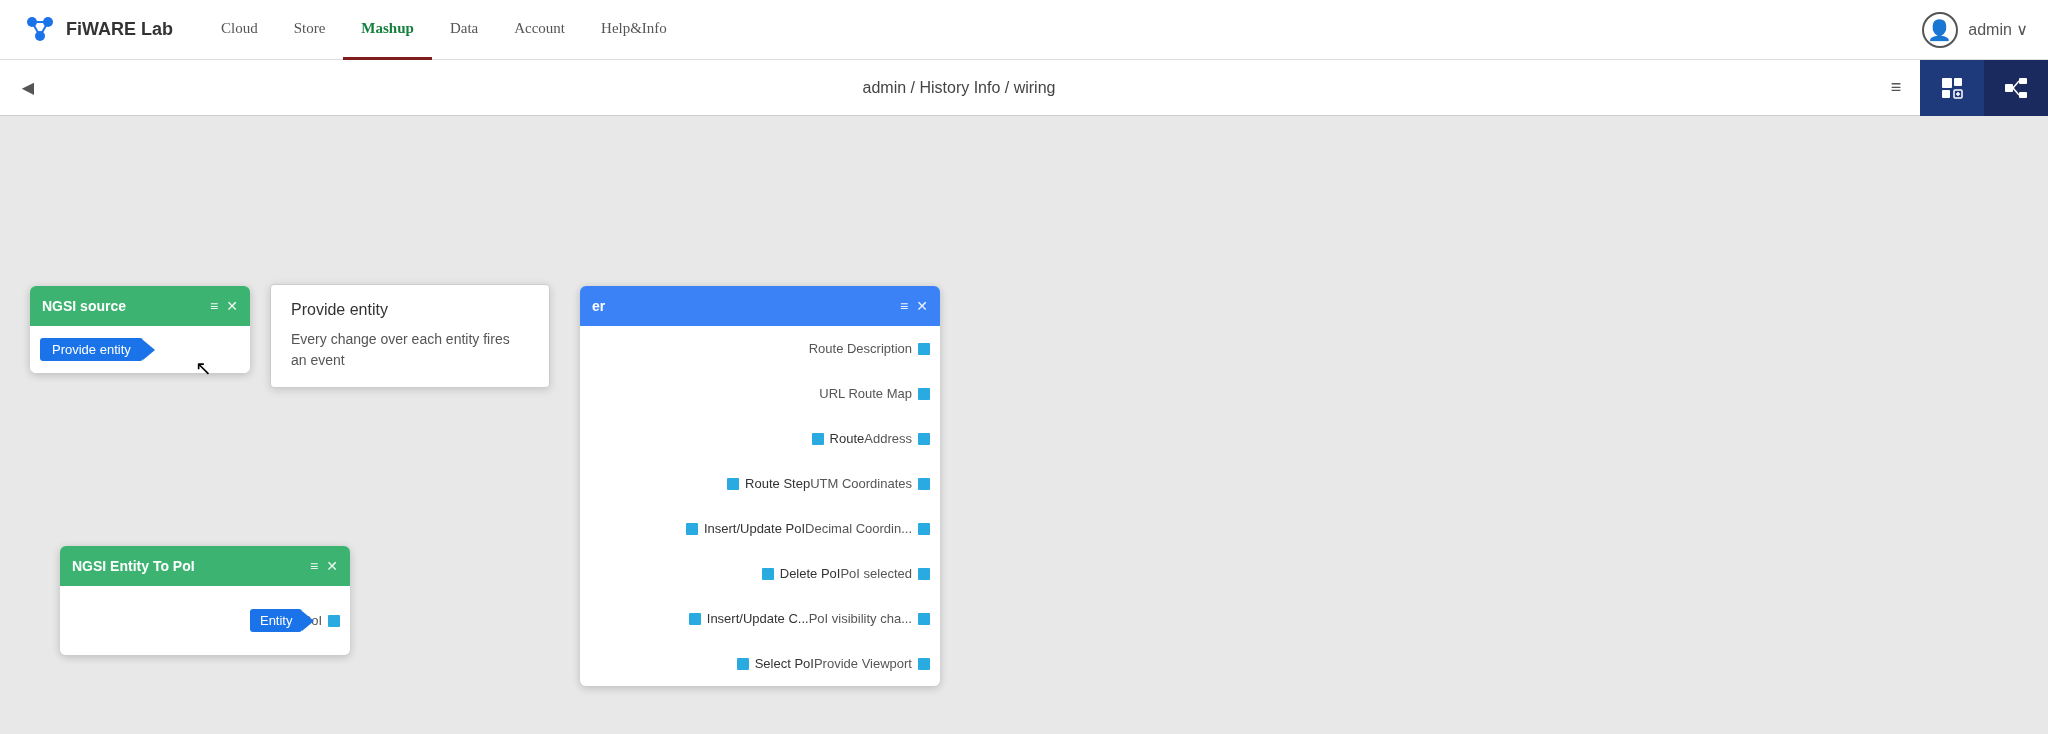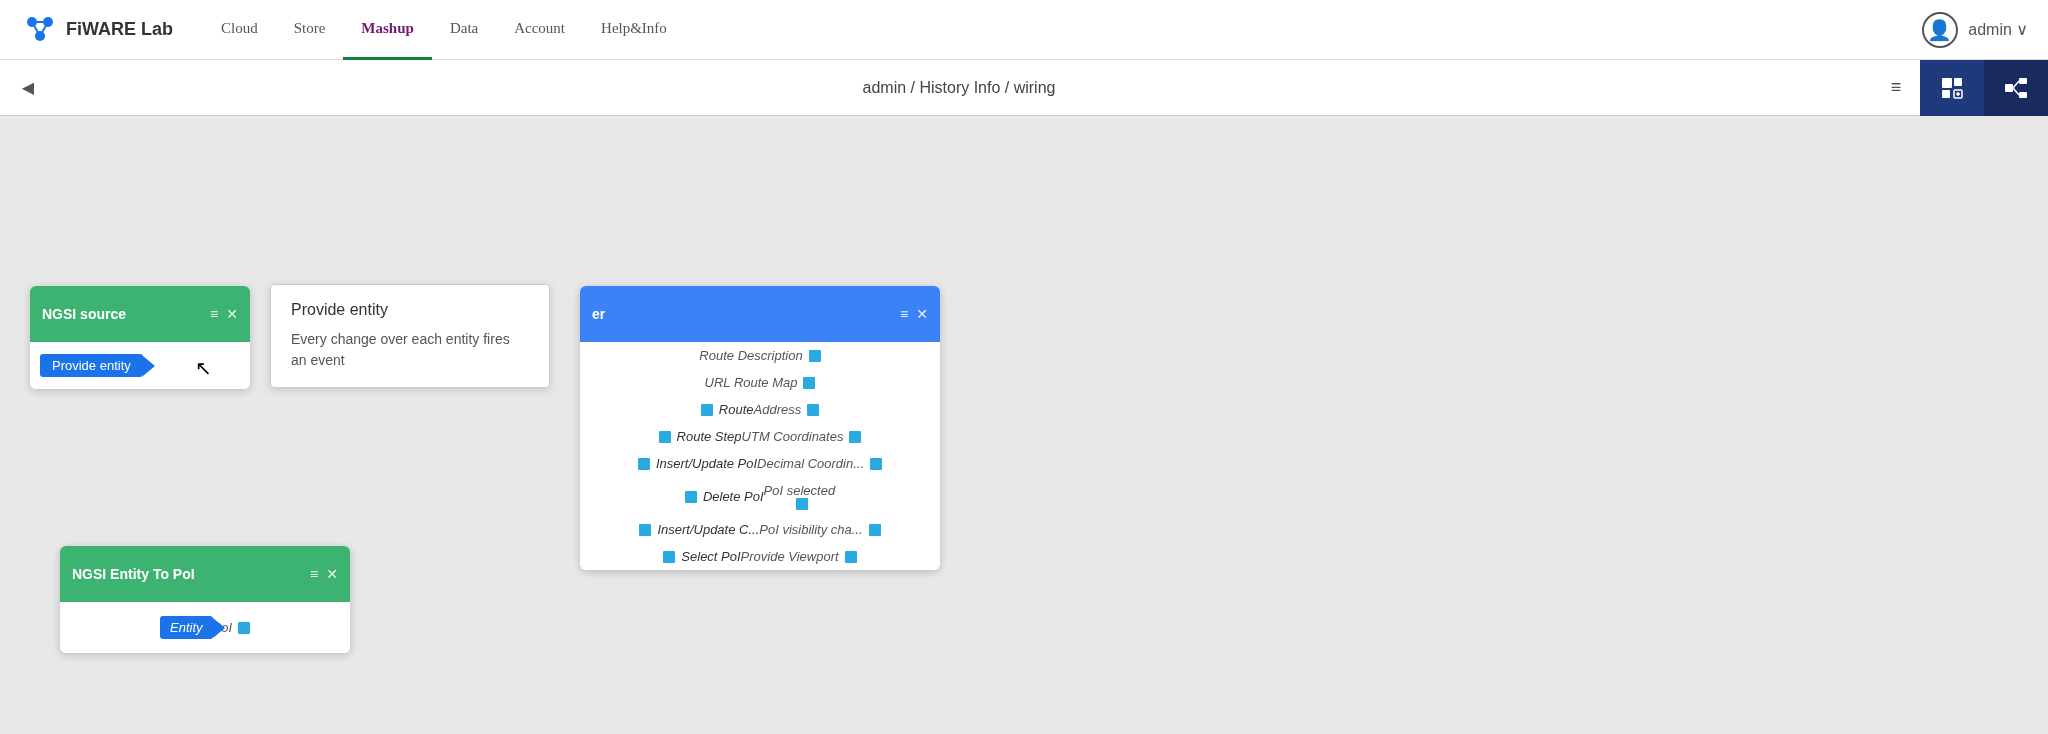--- a/index.html
+++ b/index.html
@@ -41,23 +41,23 @@
       display: flex;
       align-items: center;
       cursor: pointer;
       color: #555;
       font-size: 15px;
       text-decoration: none;
       border-bottom: 3px solid transparent;
       font-family: Liberation Serif, serif;
     }
     .nav-item.active {
-      color: #701a75;
+      color: #15803d;
       font-weight: bold;
-      border-bottom: 3px solid #15803d;
+      border-bottom: 3px solid #7f1d1d;
     }
     .nav-right {
       display: flex;
       align-items: center;
       gap: 10px;
       margin-left: auto;
     }
     .user-avatar {
       width: 36px;
       height: 36px;
@@ -140,21 +140,21 @@
     }
 
     
     .widget-card {
       position: absolute;
       border-radius: 6px;
       box-shadow: 0 2px 8px rgba(0,0,0,0.2);
       overflow: visible;
     }
     .widget-header {
-      padding: 20px 12px;
+      padding: 12px 12px;
       display: flex;
       align-items: center;
       justify-content: space-between;
       border-radius: 6px 6px 0 0;
     }
     .widget-title {
       color: #fff;
       font-weight: bold;
       font-size: 14px;
     }
@@ -244,23 +244,22 @@
     }
     .route-widget .widget-header { background: #3b82f6; }
 
     .route-ports {
       background: #fff;
       border-radius: 0 0 6px 6px;
     }
     .port-pair {
       display: flex;
       align-items: center;
-      justify-content: center;
-      padding: 6px 10px;
-      font-style: italic;
+      justify-content: flex-end;
+      padding: 15px 10px;
     }
     .port-in-connector {
       width: 12px;
       height: 12px;
       background: #29abe2;
       margin-right: 6px;
       border-radius: 1px;
     }
     .port-in-label {
       font-size: 13px;
@@ -420,21 +419,21 @@
         </div>
         <div class="port-pair">
           <div class="port-in-label"><div class="port-in-connector"></div>Insert/Update PoI</div>
           <div style="display: flex; align-items: center;">
             <span class="port-out-label">Decimal Coordin...</span>
             <div class="port-out-connector"></div>
           </div>
         </div>
         <div class="port-pair">
           <div class="port-in-label"><div class="port-in-connector"></div>Delete PoI</div>
-          <div style="display: flex; align-items: center; flex-direction: column;">
+          <div style="display: flex; align-items: center;">
             <span class="port-out-label">PoI selected</span>
             <div class="port-out-connector"></div>
           </div>
         </div>
         <div class="port-pair">
           <div class="port-in-label"><div class="port-in-connector"></div>Insert/Update C...</div>
           <div style="display: flex; align-items: center;">
             <span class="port-out-label">PoI visibility cha...</span>
             <div class="port-out-connector"></div>
           </div>

